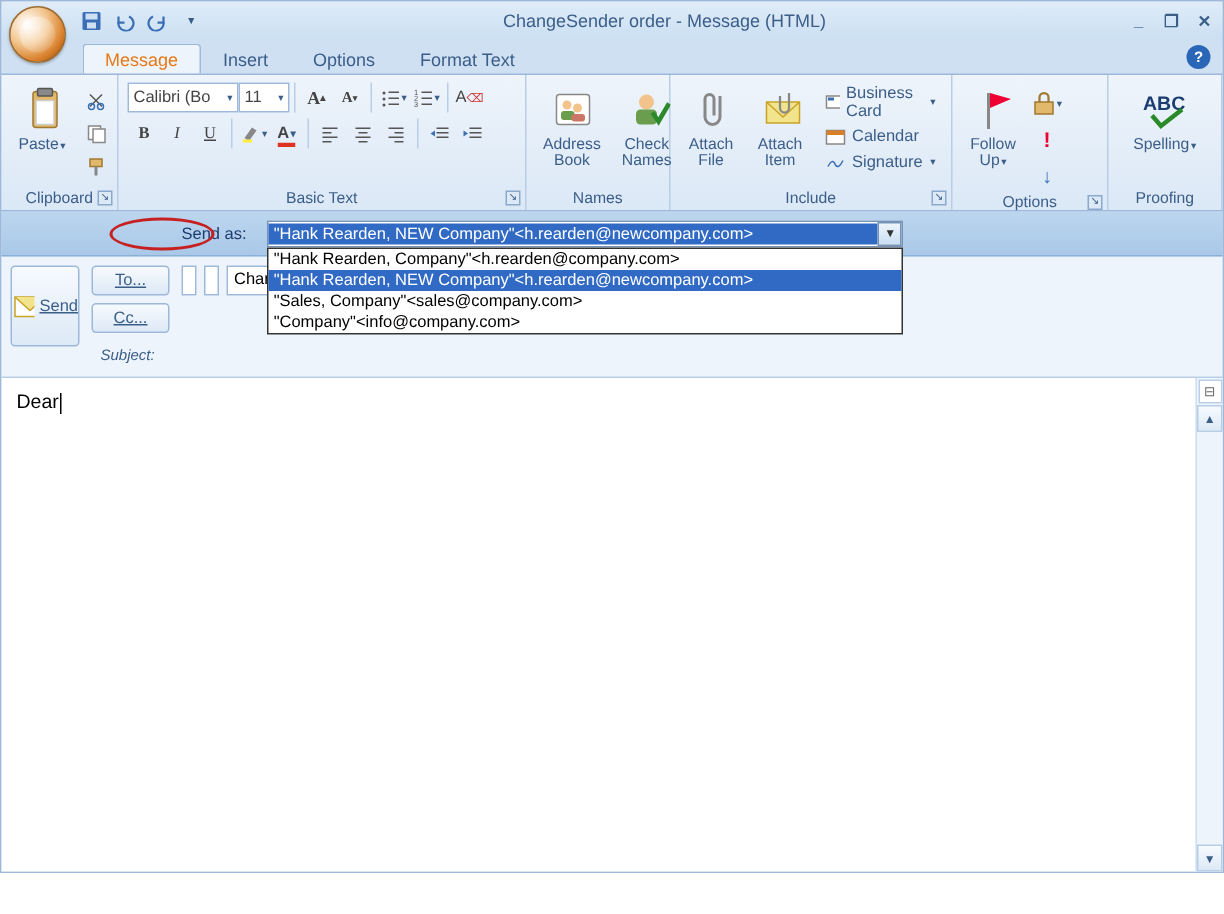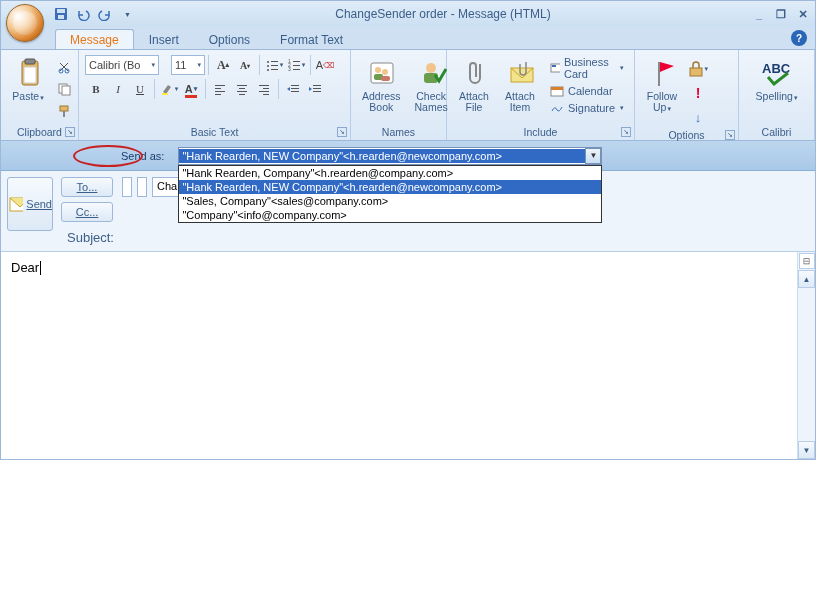--- a/index.html
+++ b/index.html
@@ -1,17 +1,17 @@
 <!DOCTYPE html>
 <html><head>
 <meta charset="utf-8">
 <style>
   * { box-sizing: border-box; margin: 0; padding: 0; font-family: "Segoe UI", Tahoma, sans-serif; }
   body { background: #fff; font-size: 11px; color: #444; overflow: hidden; }
-  .window { width:816px; height:460px; border:1px solid #9db8d9; background:#cfe0f3; display:flex; flex-direction:column; }
+  .window { width:816px; height:582px; border:1px solid #9db8d9; background:#cfe0f3; display:flex; flex-direction:column; }
 
   
   .titlebar { height:26px; display:flex; align-items:center; background:linear-gradient(#e0ecf8,#cadff2); padding:0 4px; }
   .office-orb { width:38px; height:38px; position:absolute; top:4px; left:6px; border-radius:50%; background:radial-gradient(circle at 30% 30%,#fff,#f2c48c 40%,#d87f2a 70%,#7a3c0a); border:1px solid #9b6a2c; z-index:10; box-shadow:0 1px 2px rgba(0,0,0,.3);}
   .office-orb::after{content:"";position:absolute;inset:6px;border-radius:50%;background:radial-gradient(circle at 30% 30%,#fff8,#fff0);}
   .qat { margin-left:48px; display:flex; gap:6px; align-items:center;}
   .qat .qa-btn { width:16px; height:16px; display:flex; align-items:center; justify-content:center; cursor:pointer;}
   .title-text { flex:1; text-align:center; color:#3b5e89; font-size:12px;}
   .winctl { display:flex; gap:6px; }
   .winctl div{width:16px;height:14px;display:flex;align-items:center;justify-content:center;color:#3b5e89;cursor:pointer;font-weight:bold;}
@@ -49,21 +49,21 @@
   .sendas-dd{width:16px;height:16px;border:1px solid #7693b7;background:linear-gradient(#eef4fb,#cadff2);display:flex;align-items:center;justify-content:center;cursor:pointer;font-size:8px;color:#333;}
   .dropdown{position:absolute;top:18px;left:0;width:424px;background:#fff;border:1px solid #333;z-index:50;}
   .dropdown .opt{padding:0px 3px;font-size:11px;color:#000;cursor:pointer;line-height:14px;}
   .dropdown .opt.sel{background:#316ac5;color:#fff;}
 
   
   .compose-hdr{background:#eef4fb;display:flex;padding:6px 6px 4px;gap:8px;border-bottom:1px solid #b8cee6;}
   .sendbtn{width:46px;height:54px;border:1px solid #9db8d9;background:linear-gradient(#f6fafe,#dde9f6);border-radius:3px;display:flex;flex-direction:row;align-items:center;justify-content:center;gap:3px;cursor:pointer;font-size:11px;color:#3b5e89;}
   .addr-col{display:flex;flex-direction:column;gap:5px;}
   .addrbtn{width:52px;height:20px;border:1px solid #9db8d9;background:linear-gradient(#f6fafe,#dde9f6);border-radius:3px;font-size:11px;color:#3b5e89;cursor:pointer;text-decoration:underline;display:flex;align-items:center;justify-content:center;}
-  .sublabel{height:20px;display:flex;align-items:center;padding-left:6px;font-size:13px;color:#3b5e89;}
+  .sublabel{height:20px;display:flex;align-items:center;padding-left:6px;font-size:10px;color:#3b5e89;font-style:italic;}
   .fieldcol{flex:1;display:flex;flex-direction:row;gap:5px;}
   .tfield{height:20px;border:1px solid #9db8d9;background:#fff;padding:2px 4px;font-size:11px;color:#000;}
 
   
   .bodywrap{flex:1;display:flex;background:#fff;position:relative;}
   .bodytext{flex:1;padding:8px 10px;font-size:13px;color:#000;font-family:Calibri,sans-serif;}
   .cursor{display:inline-block;width:1px;height:14px;background:#000;vertical-align:text-bottom;margin-left:1px;}
   .vscroll{width:18px;background:#eef4fb;border-left:1px solid #cadff2;display:flex;flex-direction:column;}
   .sbtn{height:18px;border:1px solid #b8cee6;background:linear-gradient(#f6fafe,#dde9f6);display:flex;align-items:center;justify-content:center;font-size:8px;color:#3b5e89;cursor:pointer;}
   .strack{flex:1;}
@@ -157,21 +157,21 @@
       <div class="group-label"><span>Clipboard</span><span class="dlg">↘</span></div>
     </div>
 
     <div class="group" style="width:272px">
       <div class="group-body" style="flex-direction:column;gap:2px;align-items:stretch">
         <div class="hrow">
           <div class="fontbox" style="width:74px">
               <span>Calibri (Bo</span>
               <span class="dd" style="margin-left:auto">▾</span>
             </div>
-          <div class="fontbox" style="width:34px;margin-left:12px">
+          <div class="fontbox" style="width:34px;margin-left:0">
               <span>11</span>
               <span class="dd" style="margin-left:auto">▾</span>
             </div>
           <div class="sep"></div>
           <div class="smallbtn" style="font-family:serif;font-size:12px;font-weight:bold">A<span style="font-size:7px;vertical-align:super">▴</span></div>
           <div class="smallbtn" style="font-family:serif;font-size:10px;font-weight:bold">A<span style="font-size:6px;vertical-align:super">▾</span></div>
           <div class="sep"></div>
           <div class="smallbtn">
               <svg width="14" height="14">
                 <circle cx="3" cy="4" r="1" fill="#555"></circle>
@@ -378,21 +378,21 @@
         <div class="bigbtn">
           <div class="ico">
               <svg width="34" height="28">
                 <text x="2" y="14" font-size="13" font-weight="bold" fill="#1a3c6e">ABC</text>
                 <path d="M8 18 L14 25 L28 14" stroke="#2a8a2a" stroke-width="3" fill="none"></path>
               </svg>
             </div>
           <div class="lbl"><span>Spelling</span><span class="dd">▾</span></div>
         </div>
       </div>
-      <div class="group-label"><span>Calibri</span></div>
+      <div class="group-label"><span>Proofing</span></div>
     </div>
   </div>
 
   <div class="sendas-bar">
     <div class="sendas-oval"></div>
     <span class="sendas-label">Send as:</span>
     <div class="sendas-combo">
       <div class="sendas-field">
         <div class="sendas-sel">"Hank Rearden, NEW Company"&lt;h.rearden@newcompany.com&gt;</div>
         <div class="sendas-dd">▼</div>

